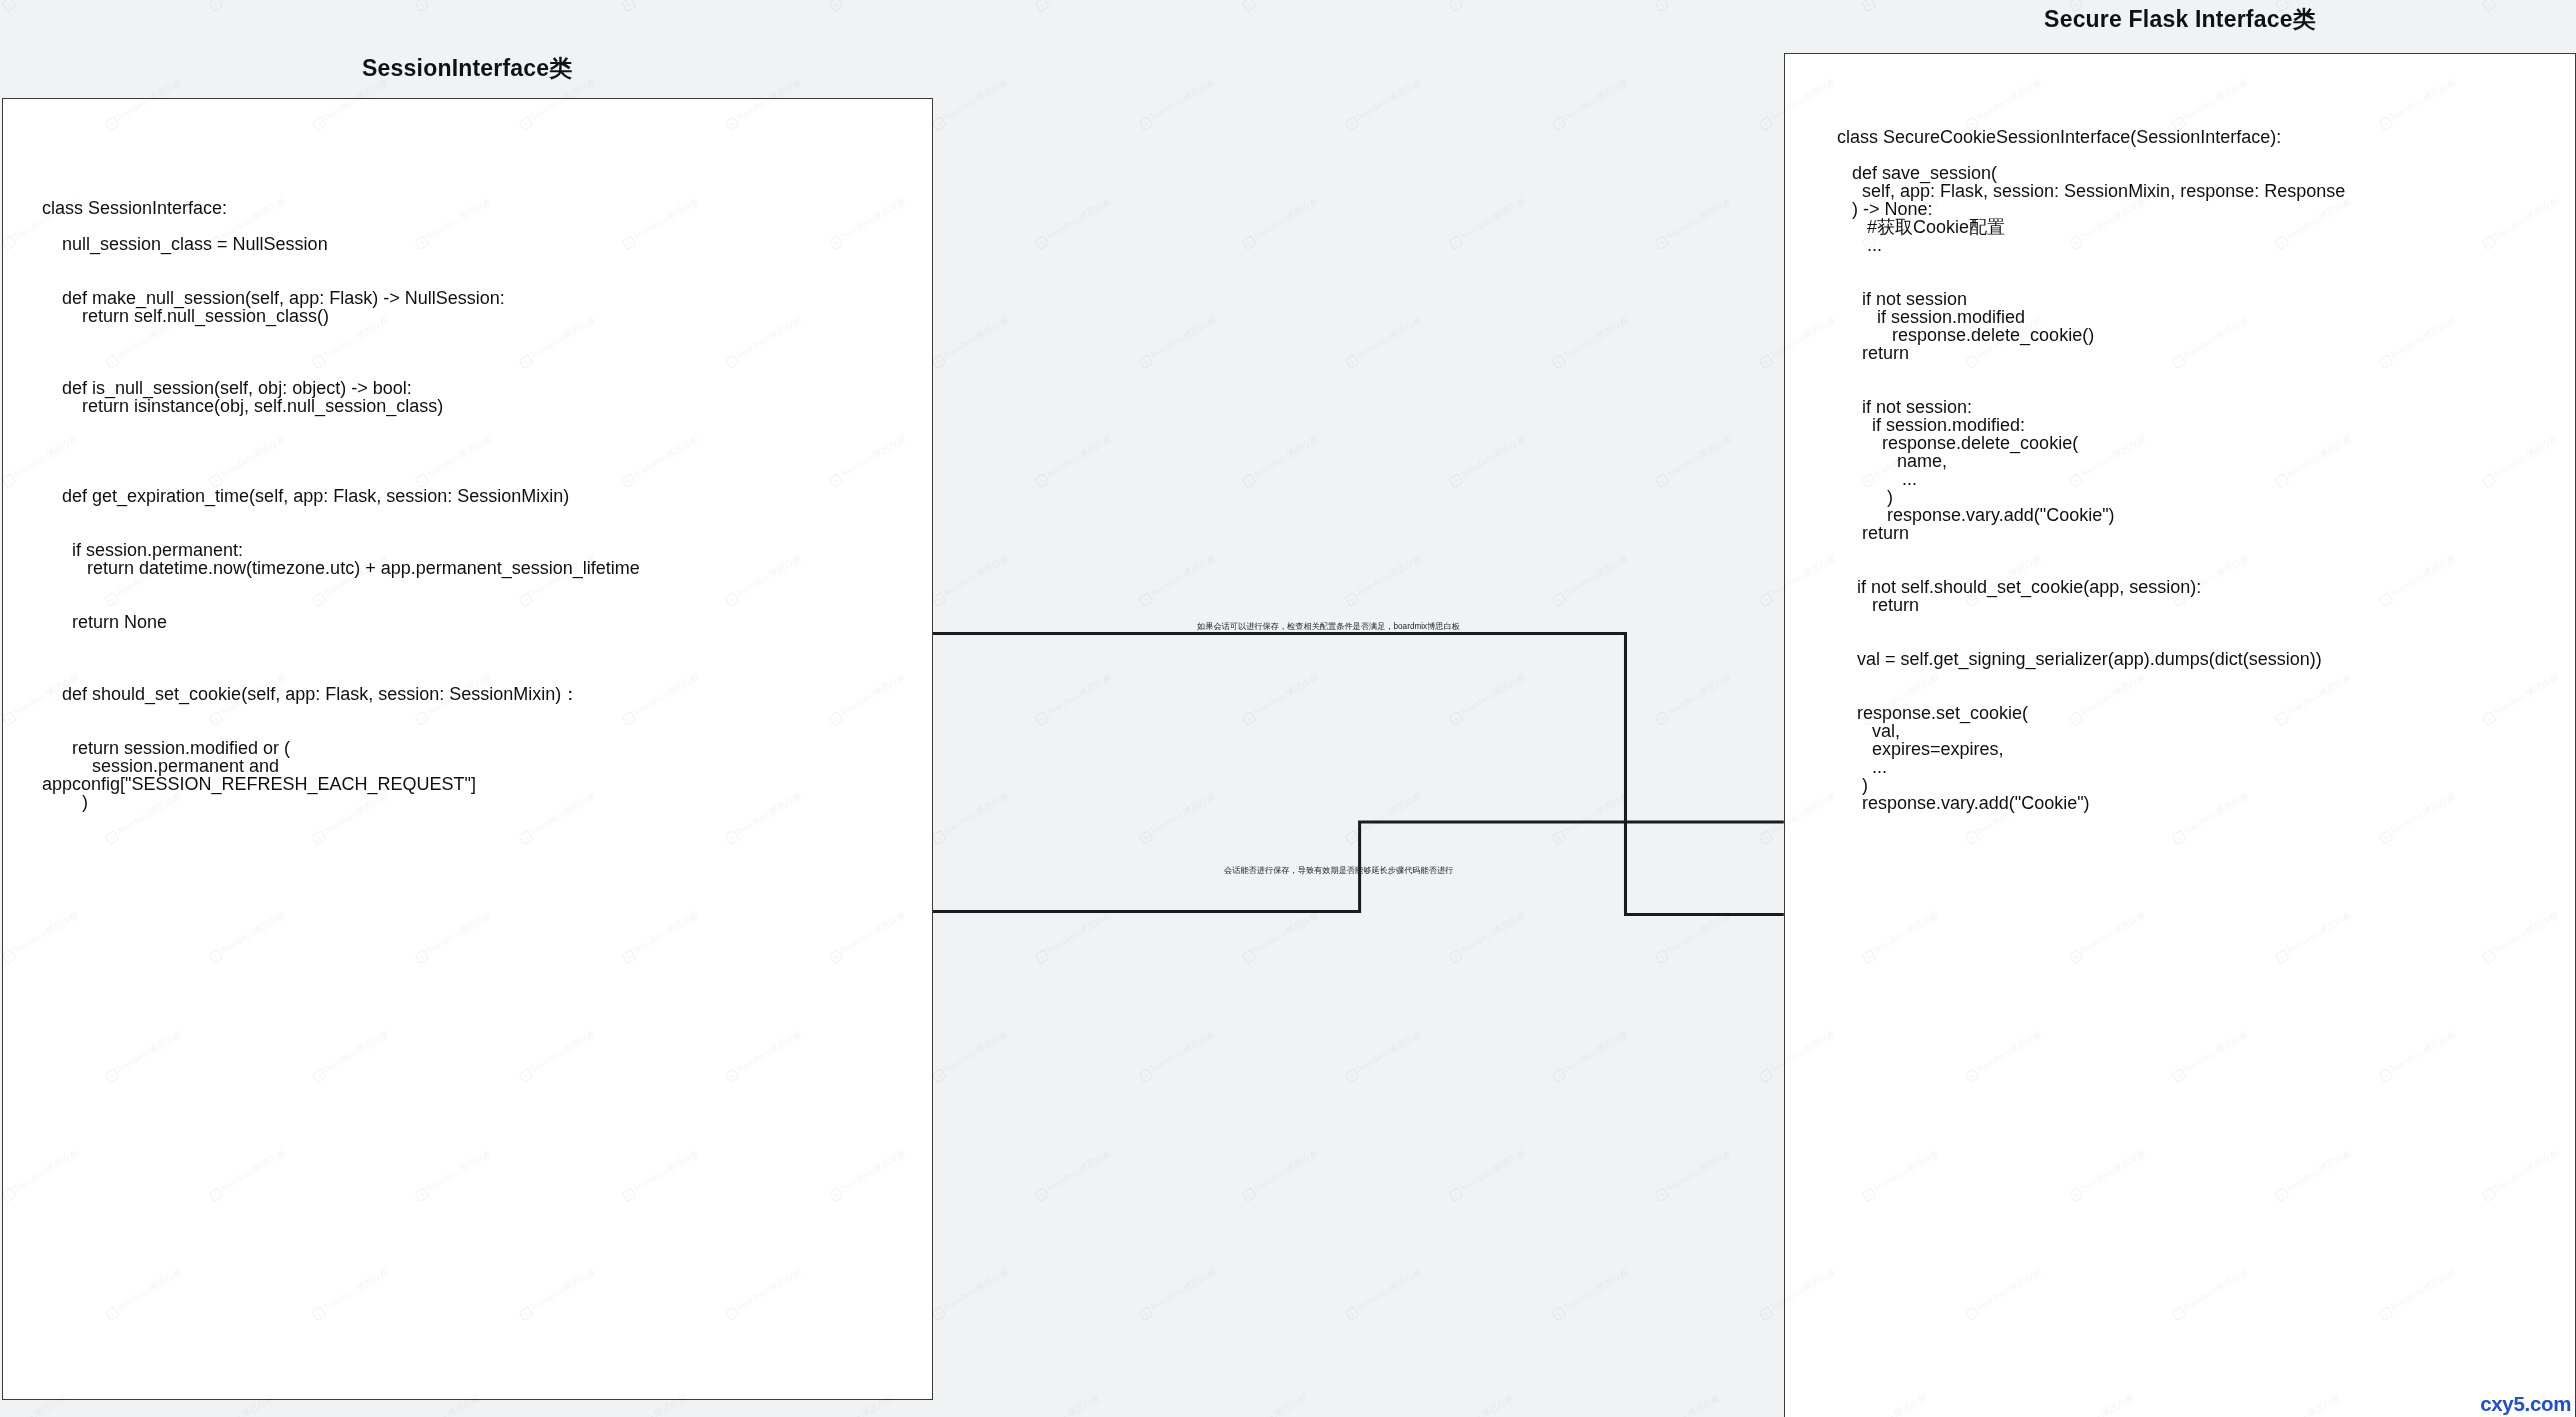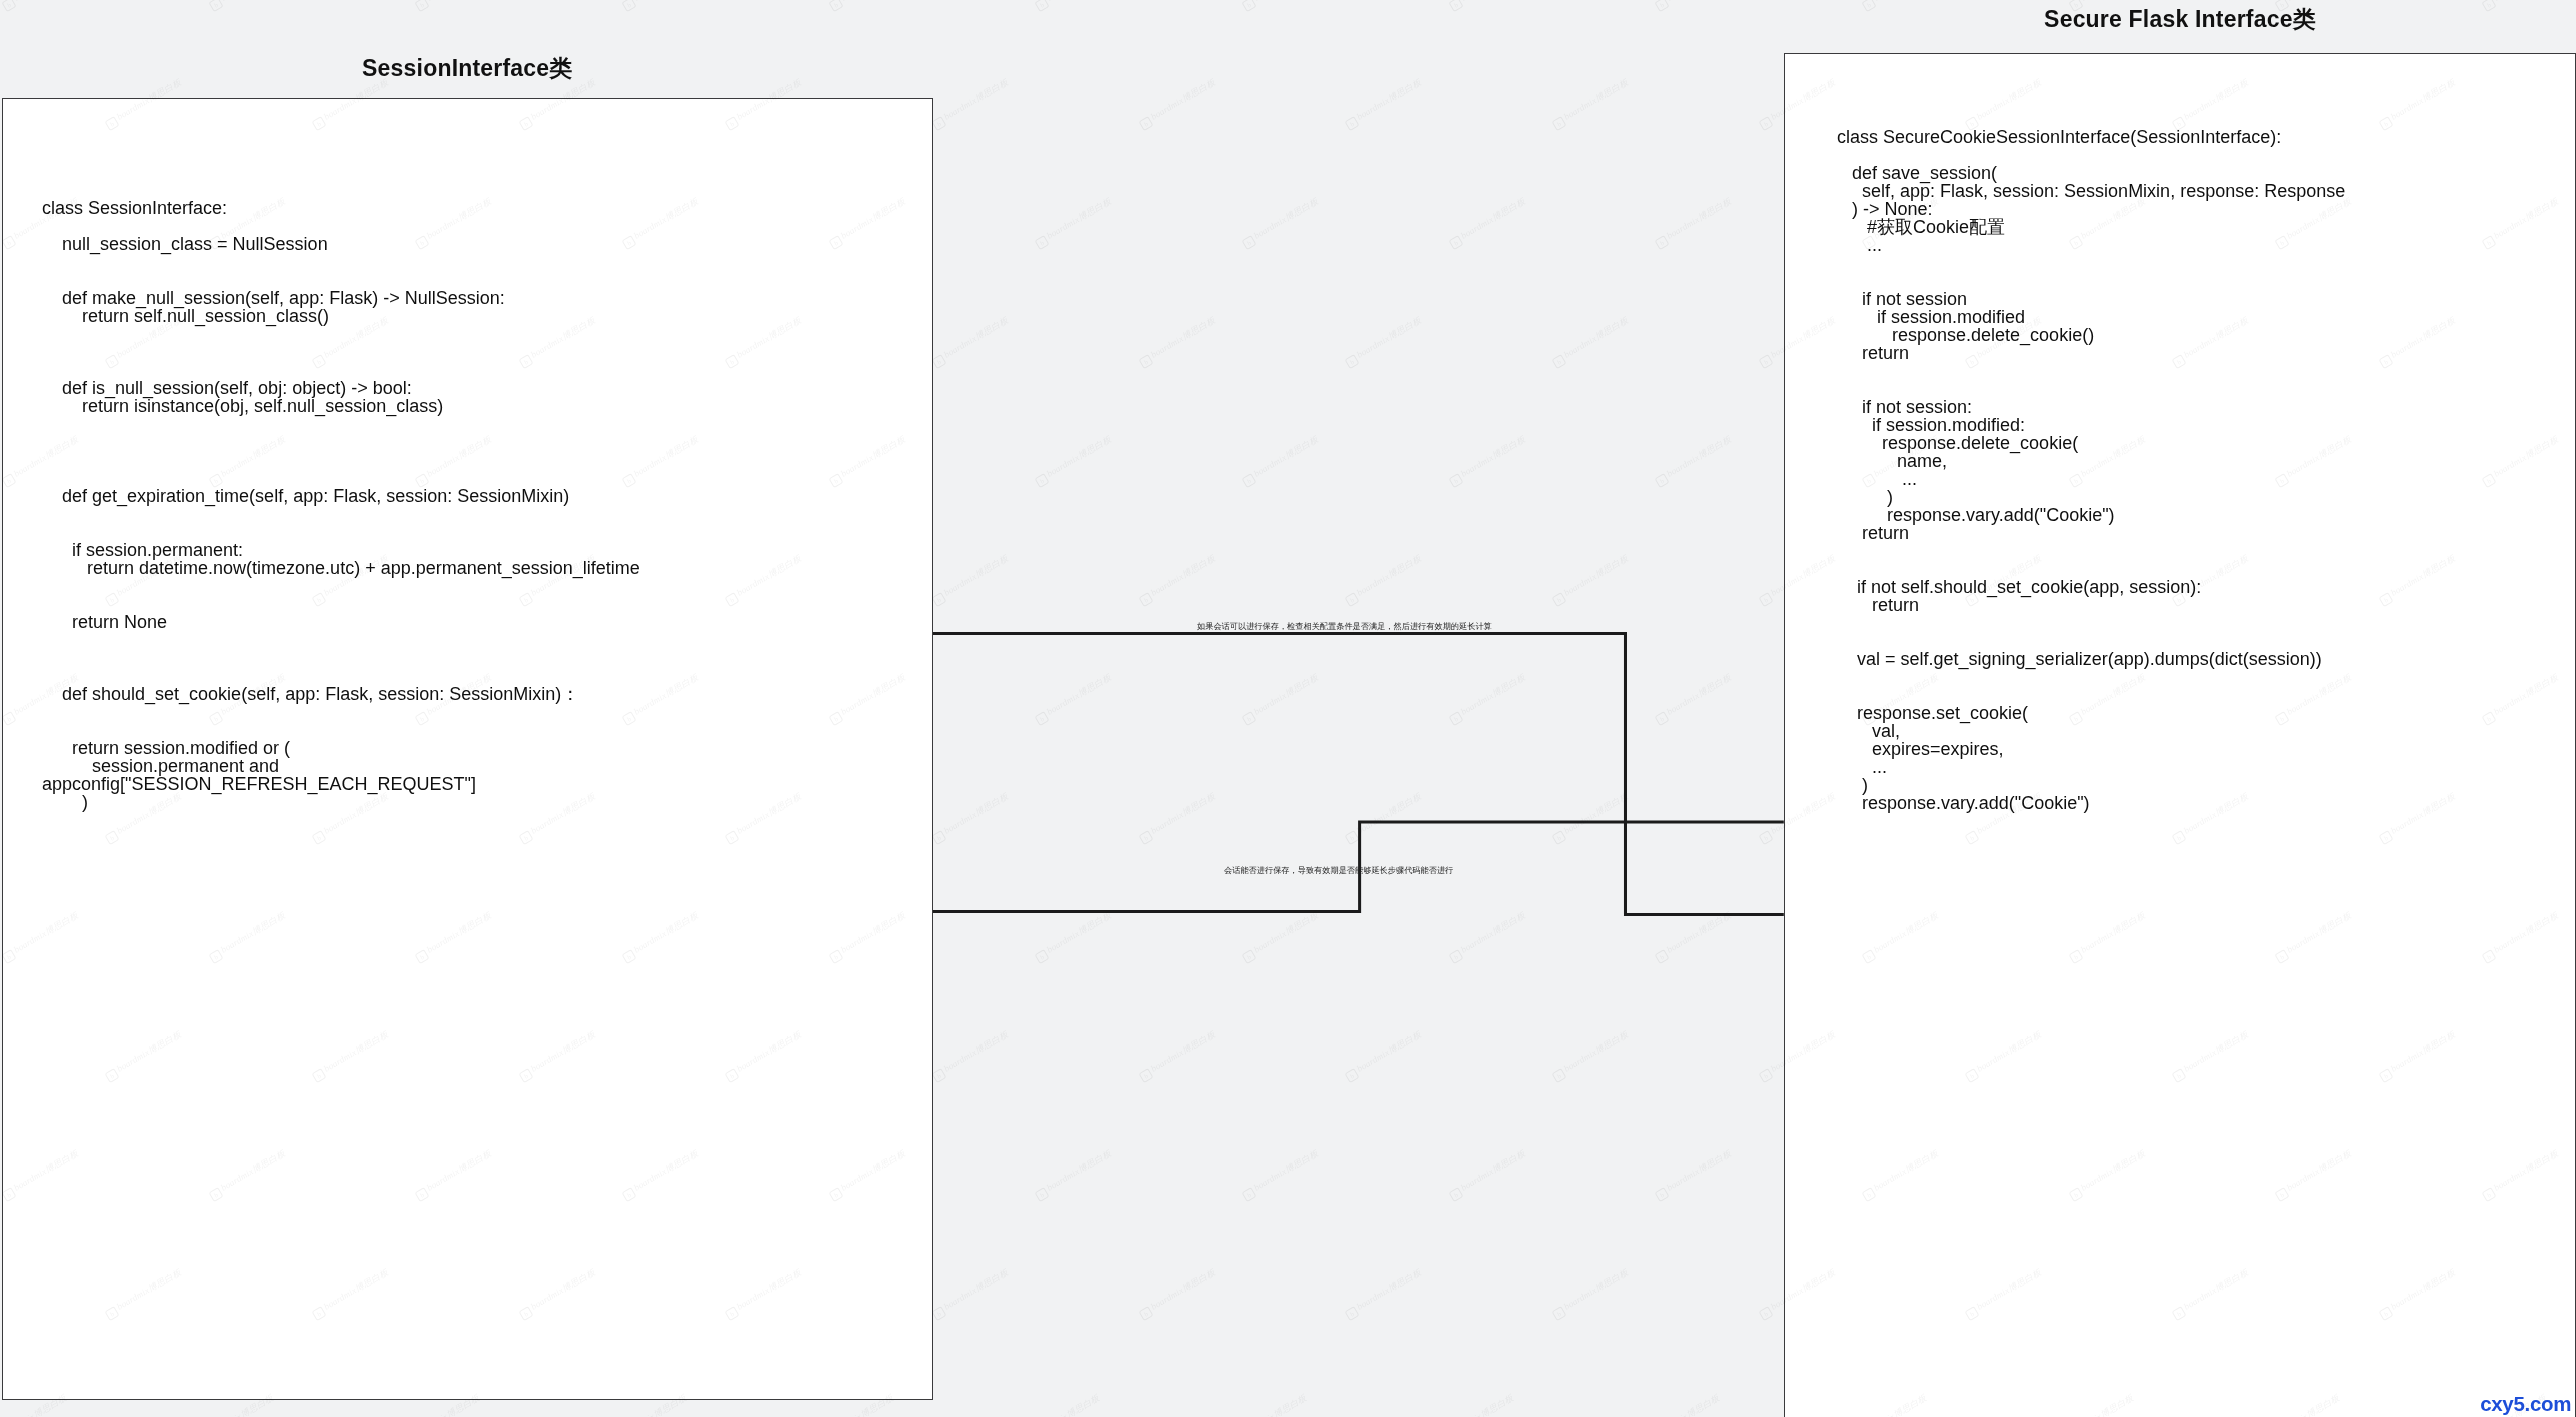--- a/index.html
+++ b/index.html
@@ -377,18 +377,18 @@
     val = self.get_signing_serializer(app).dumps(dict(session))
 
 
     response.set_cookie(
        val,
        expires=expires,
        ...
      )
      response.vary.add("Cookie")</pre>
 
-<div class="edge-label" id="edge-label-1">如果会话可以进行保存，检查相关配置条件是否满足，然后进行有效期的延长计算</div>
+<div class="edge-label" id="edge-label-1">如果会话可以进行保存，检查相关配置条件是否满足，boardmix博思白板</div>
 
 <div class="edge-label" id="edge-label-2">会话能否进行保存，导致有效期是否能够延长步骤代码能否进行</div>
 
 <div id="site-watermark">cxy5.com</div>
 
 
 </body></html>

